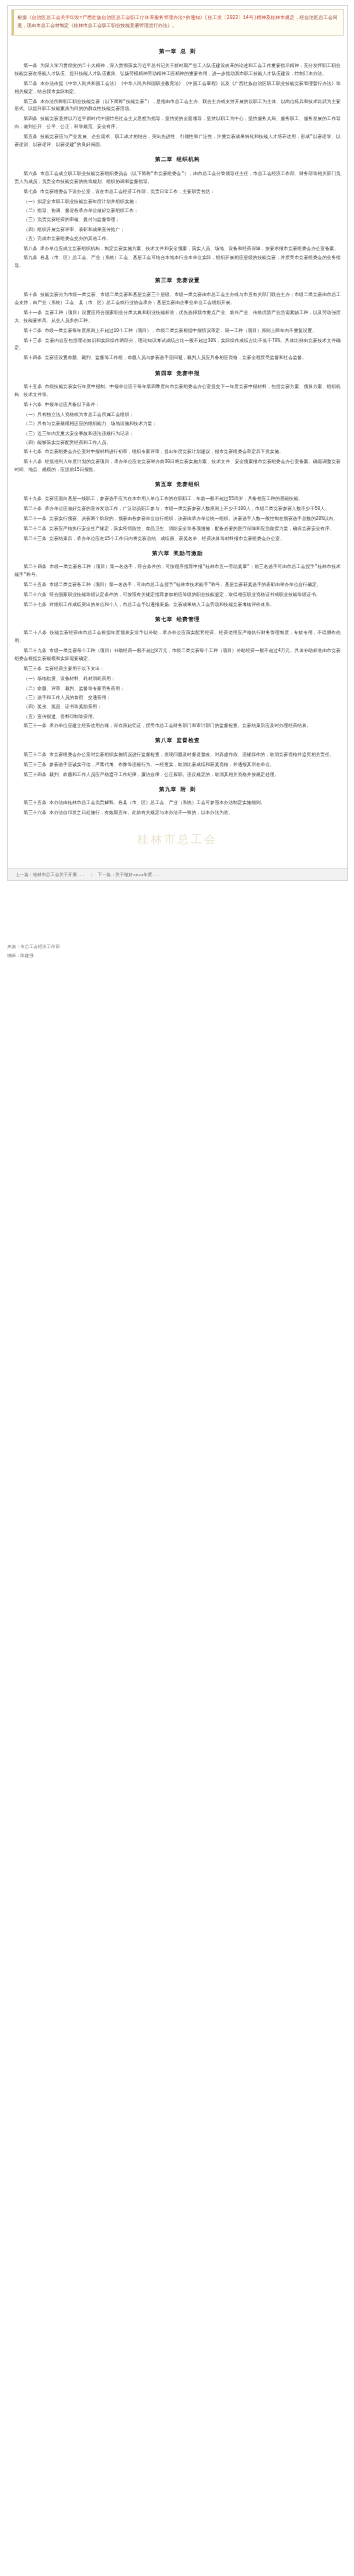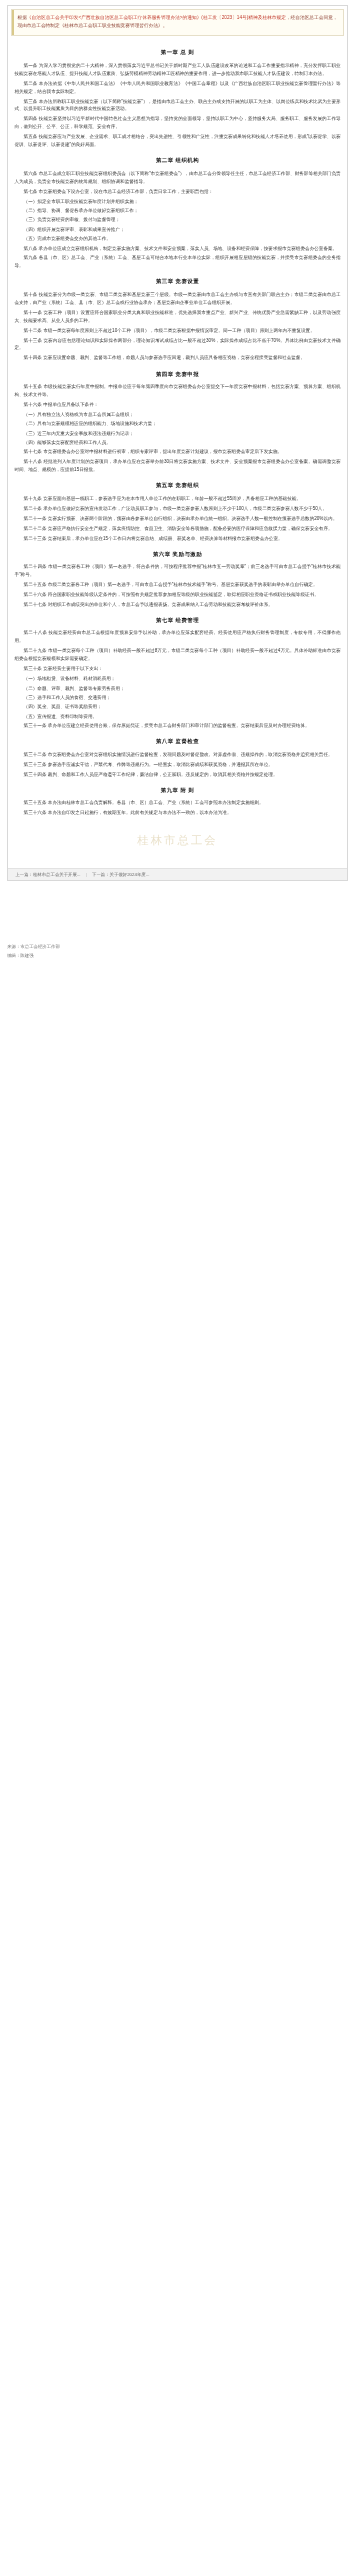--- a/index.html
+++ b/index.html
@@ -5,20 +5,21 @@
   html,body{margin:0;padding:0;background:#ffffff;}
   body{
     font-family:"Liberation Sans","DejaVu Sans",sans-serif;
     width:355px;
   }
   .page{
     width:355px;
     position:relative;
     background:#ffffff;
     padding:0;
+    font-family:Liberation Mono, monospace;
   }
   .doc-frame{
     margin:3.1px 7.2px 0 7.2px;
     border:0.5px solid #d8d8d8;
     background:#fff;
   }
   .notice-box{
     border:0.5px solid #e6dfc8;
     background:#fffdf4;
     margin:3.1px;

